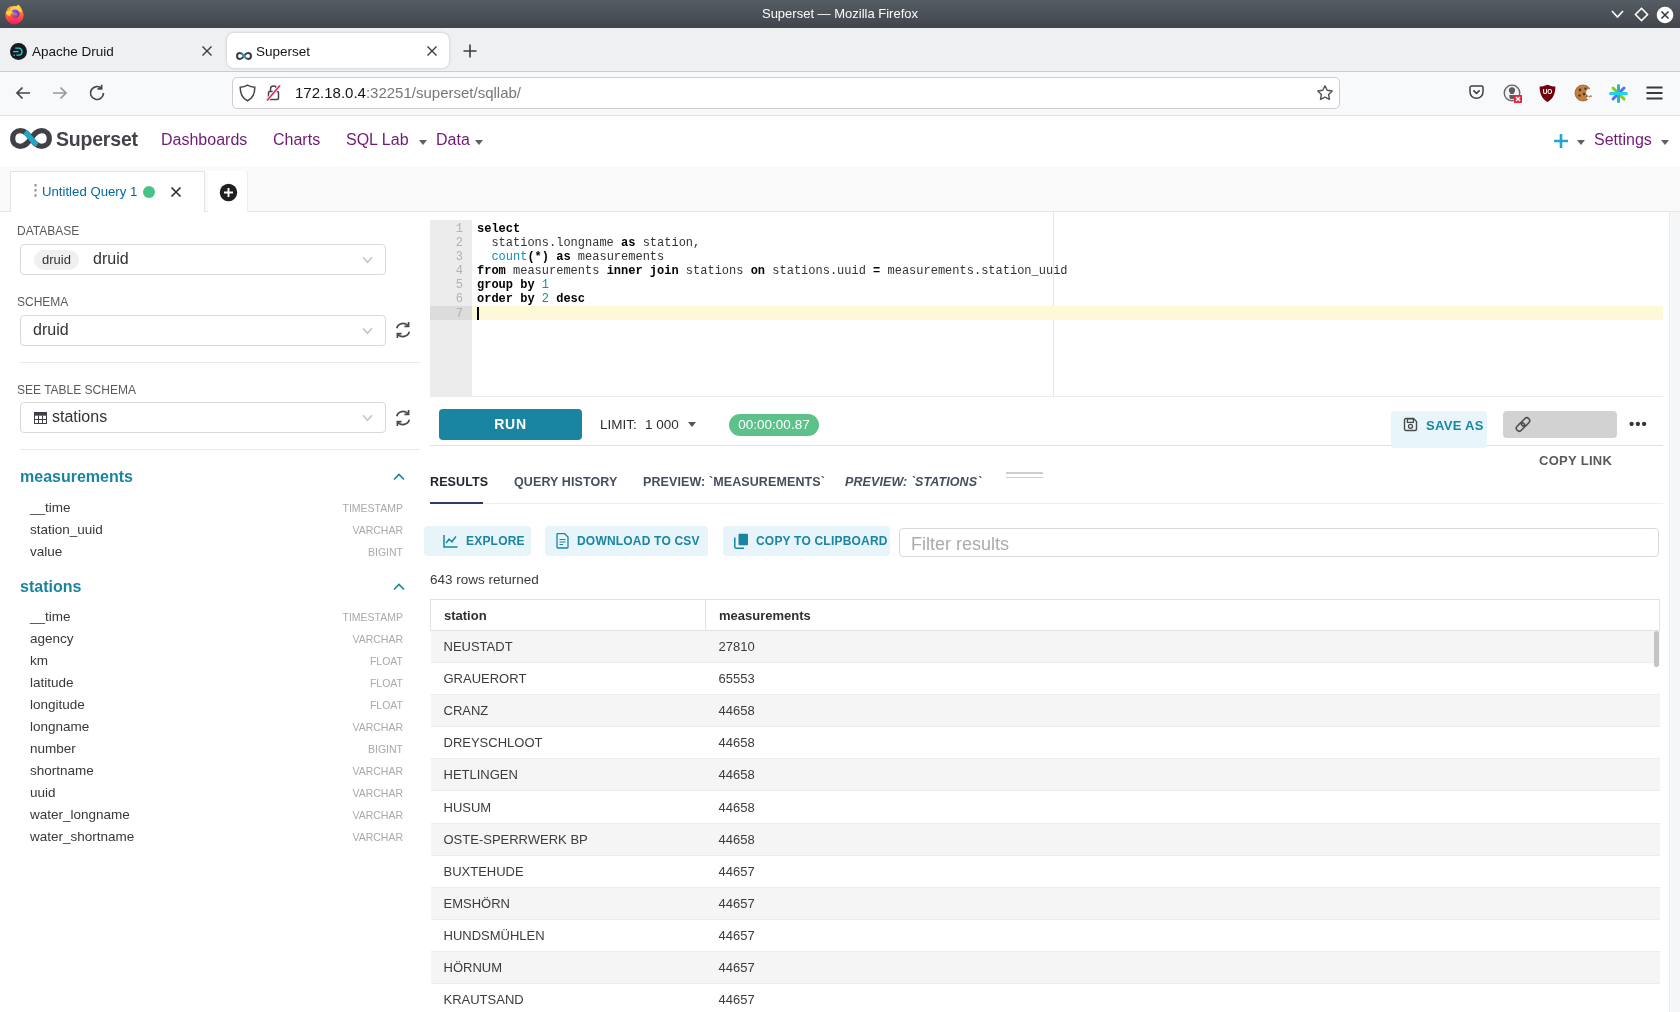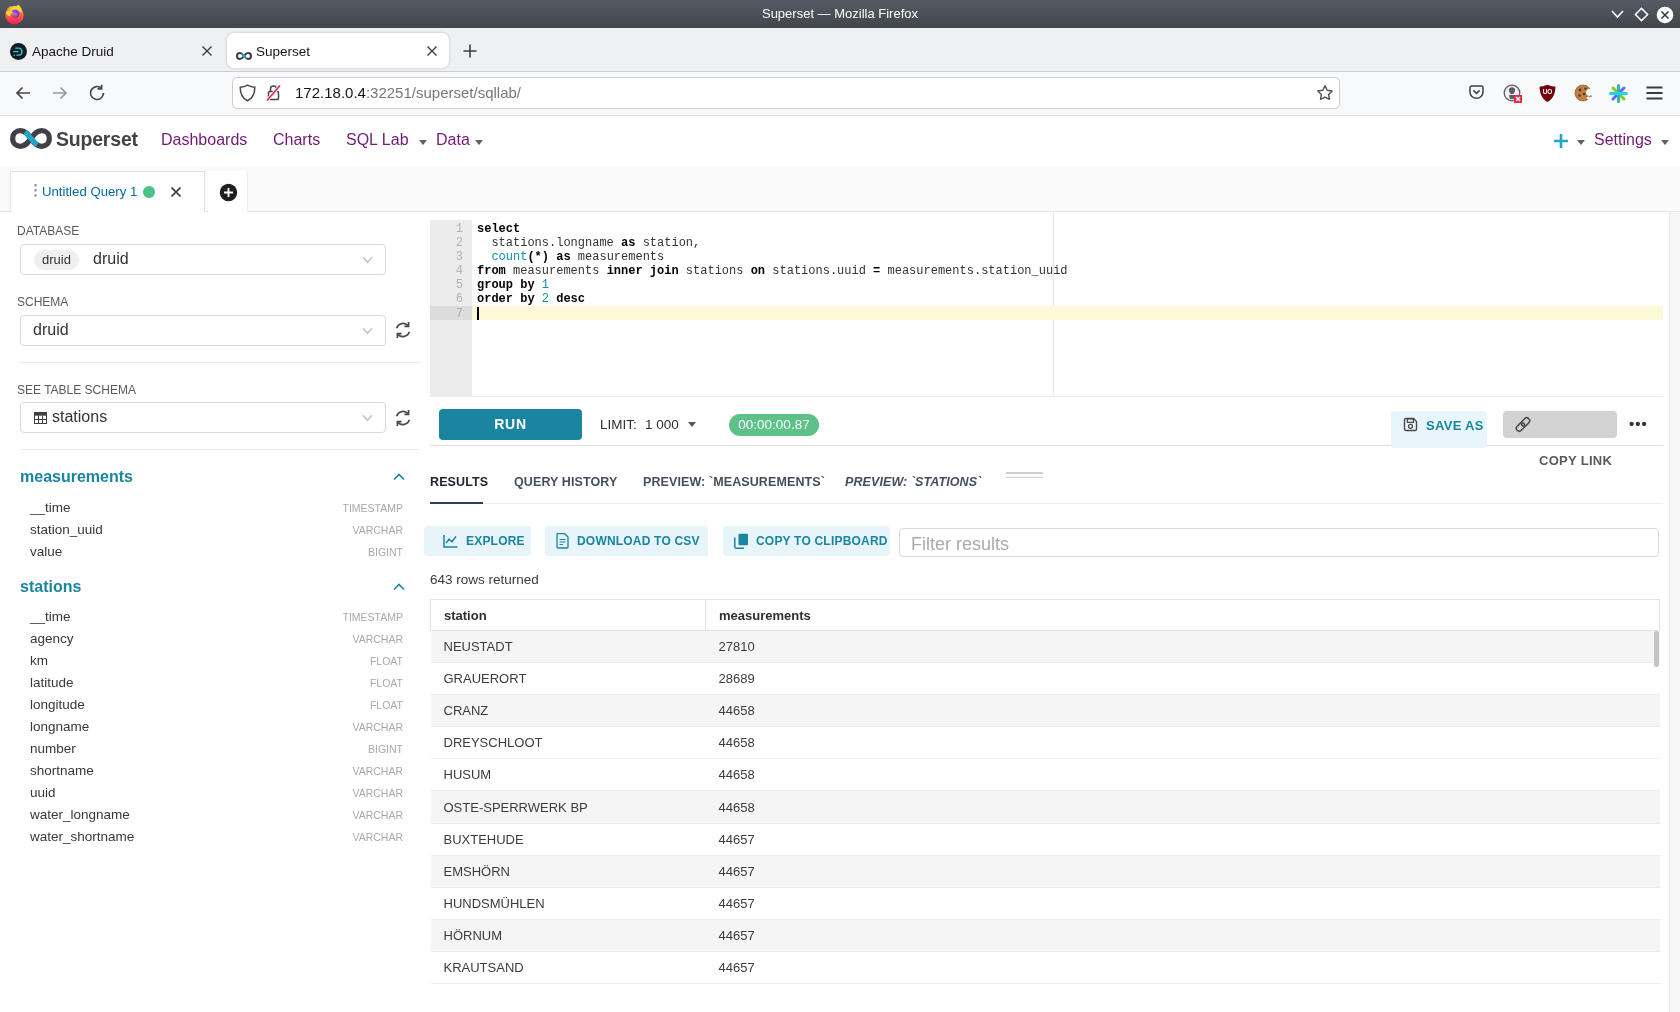--- a/index.html
+++ b/index.html
@@ -409,28 +409,32 @@
         <tr>
           <th>station</th>
           <th>measurements</th>
         </tr>
     <tr class="g">
           <td>NEUSTADT</td>
           <td>27810</td>
         </tr>
     <tr>
           <td>GRAUERORT</td>
-          <td>28689</td>
+          <td>65553</td>
         </tr>
     <tr class="g">
           <td>CRANZ</td>
           <td>44658</td>
         </tr>
     <tr>
           <td>DREYSCHLOOT</td>
+          <td>44658</td>
+        </tr>
+    <tr class="g">
+          <td>HETLINGEN</td>
           <td>44658</td>
         </tr>
     <tr>
           <td>HUSUM</td>
           <td>44658</td>
         </tr>
     <tr class="g">
           <td>OSTE-SPERRWERK BP</td>
           <td>44658</td>
         </tr>

